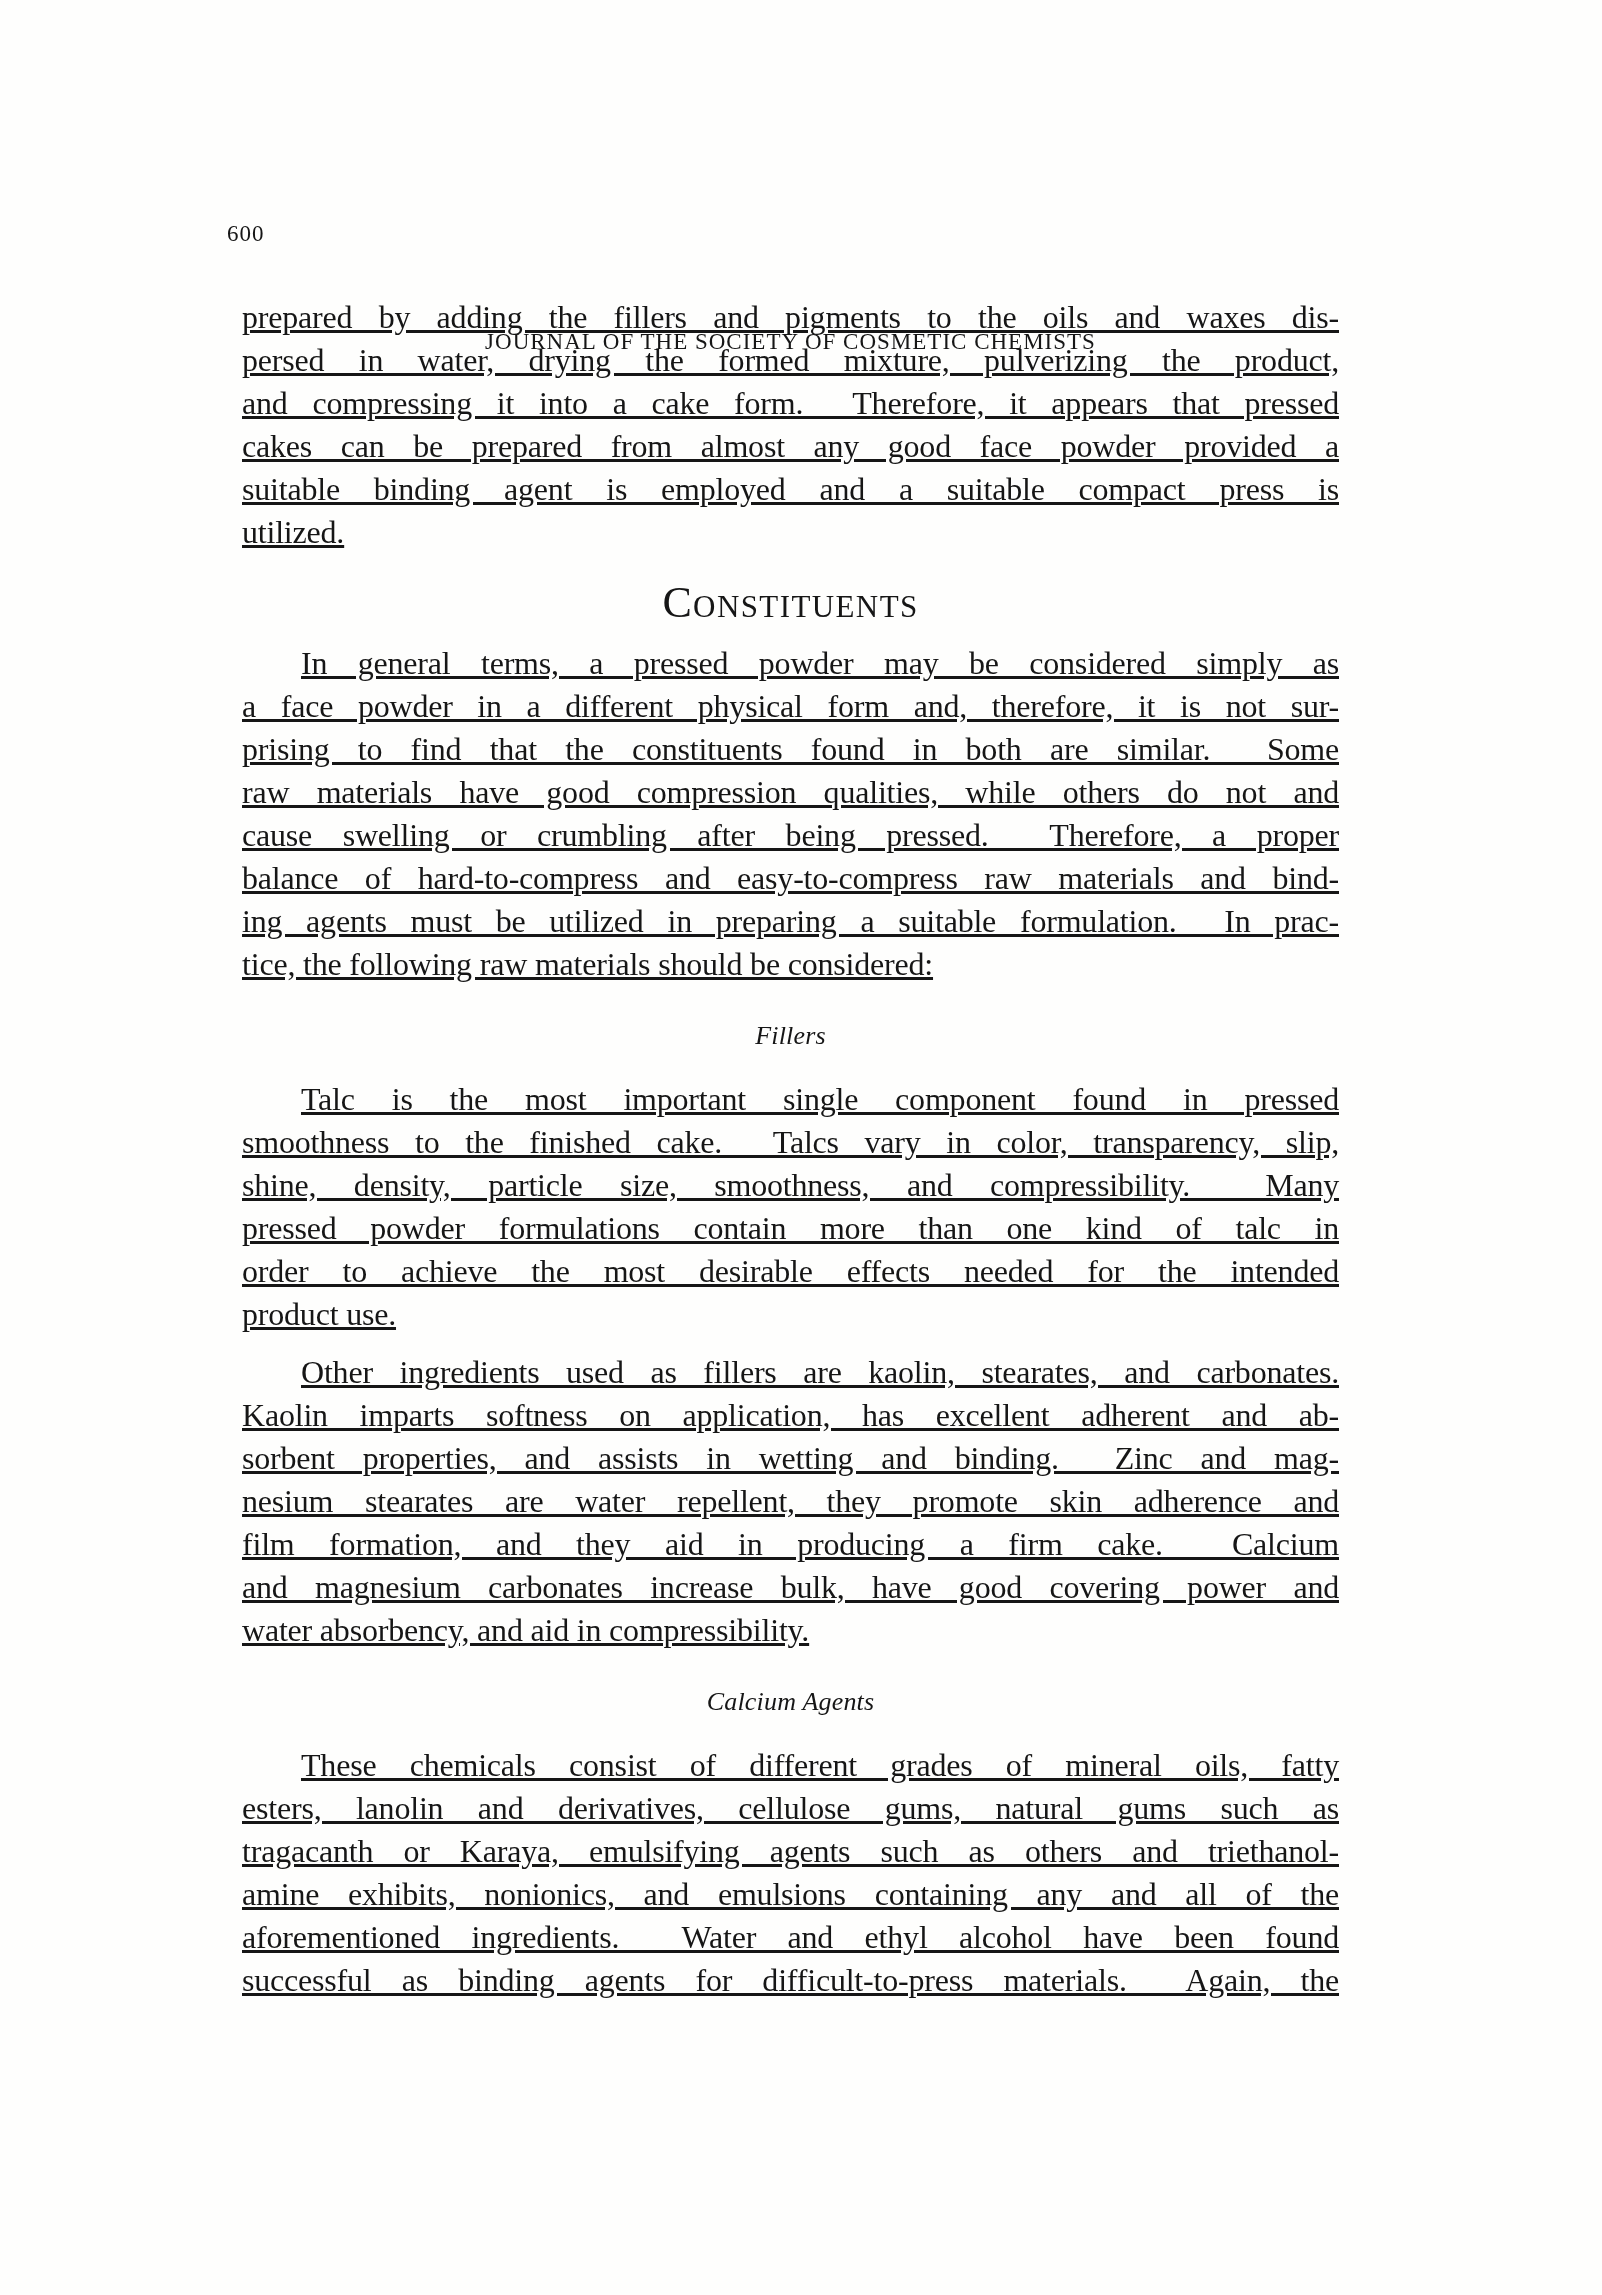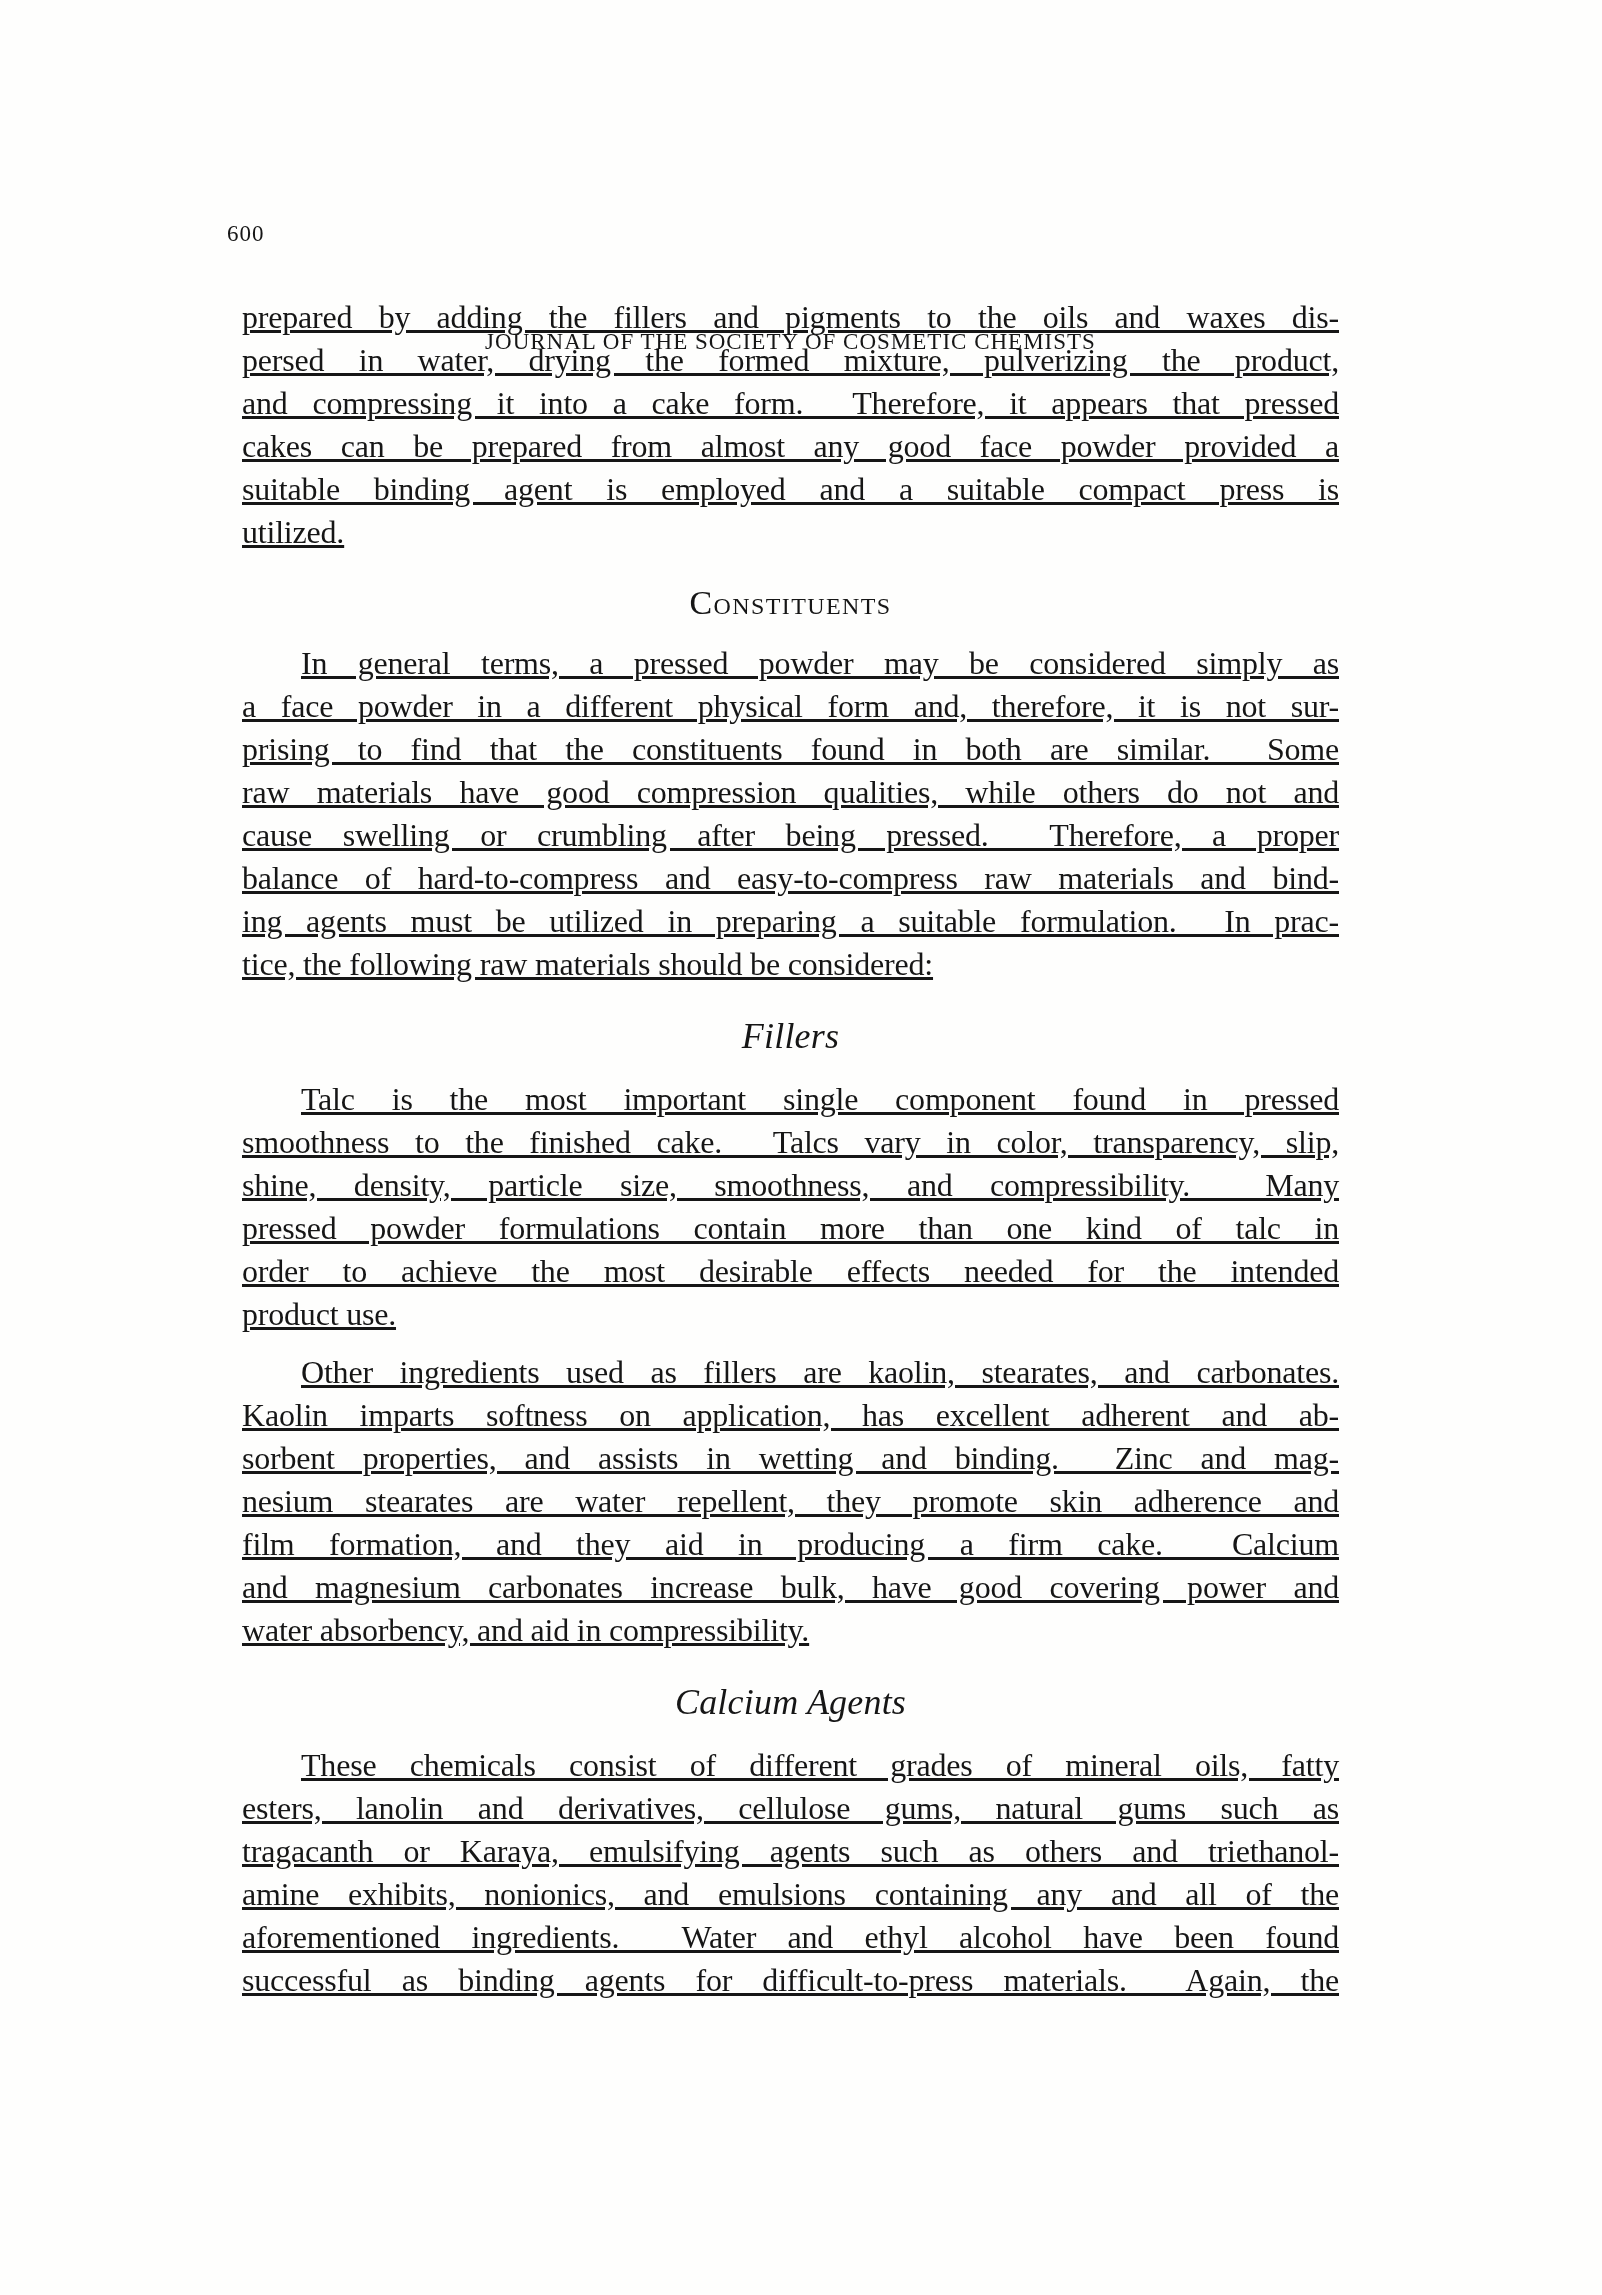--- a/index.html
+++ b/index.html
@@ -54,29 +54,29 @@
     text-align-last: justify;
     white-space: pre-wrap;
   }
   .line.indent { padding-left: 59px; }
   .line.lastline {
     text-align-last: left;
   }
   .section-heading {
     margin: 25px 0 9.6px 0;
     line-height: 48px;
-    font-size: 34px;
+    font-size: 44px;
     font-variant: small-caps;
     letter-spacing: 1.4px;
     text-align: center;
   }
   .subheading {
     margin: 27px 0 19px 0;
     line-height: 46px;
-    font-size: 36px;
+    font-size: 26px;
     font-style: italic;
     letter-spacing: 0.2px;
     text-align: center;
   }
 </style>
 </head>
 <body>
 
 <div class="page">
   <div class="content">

